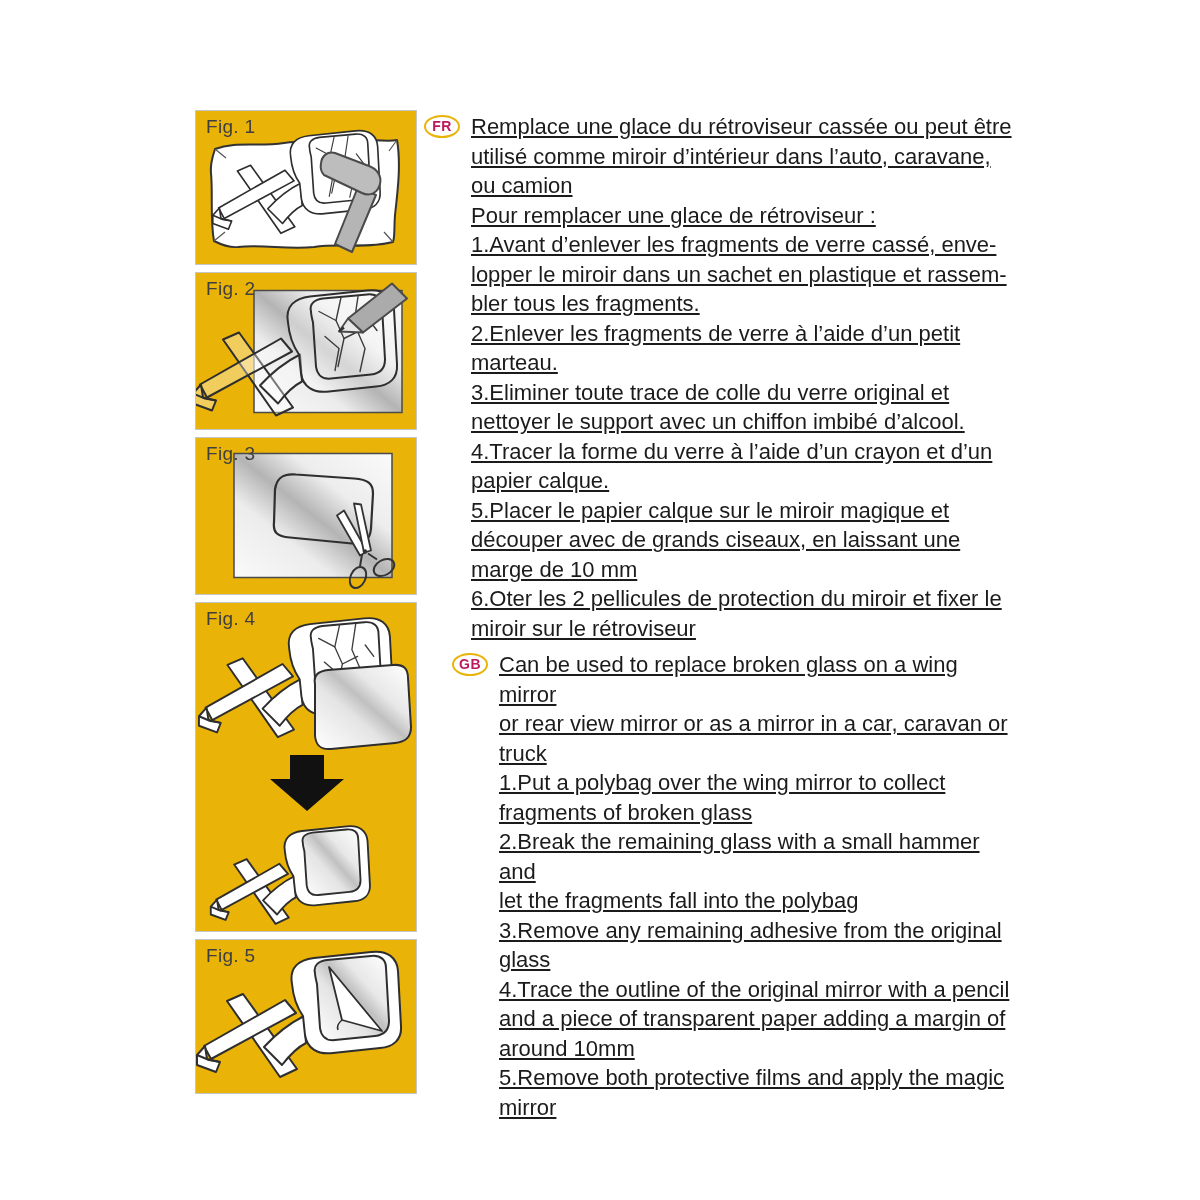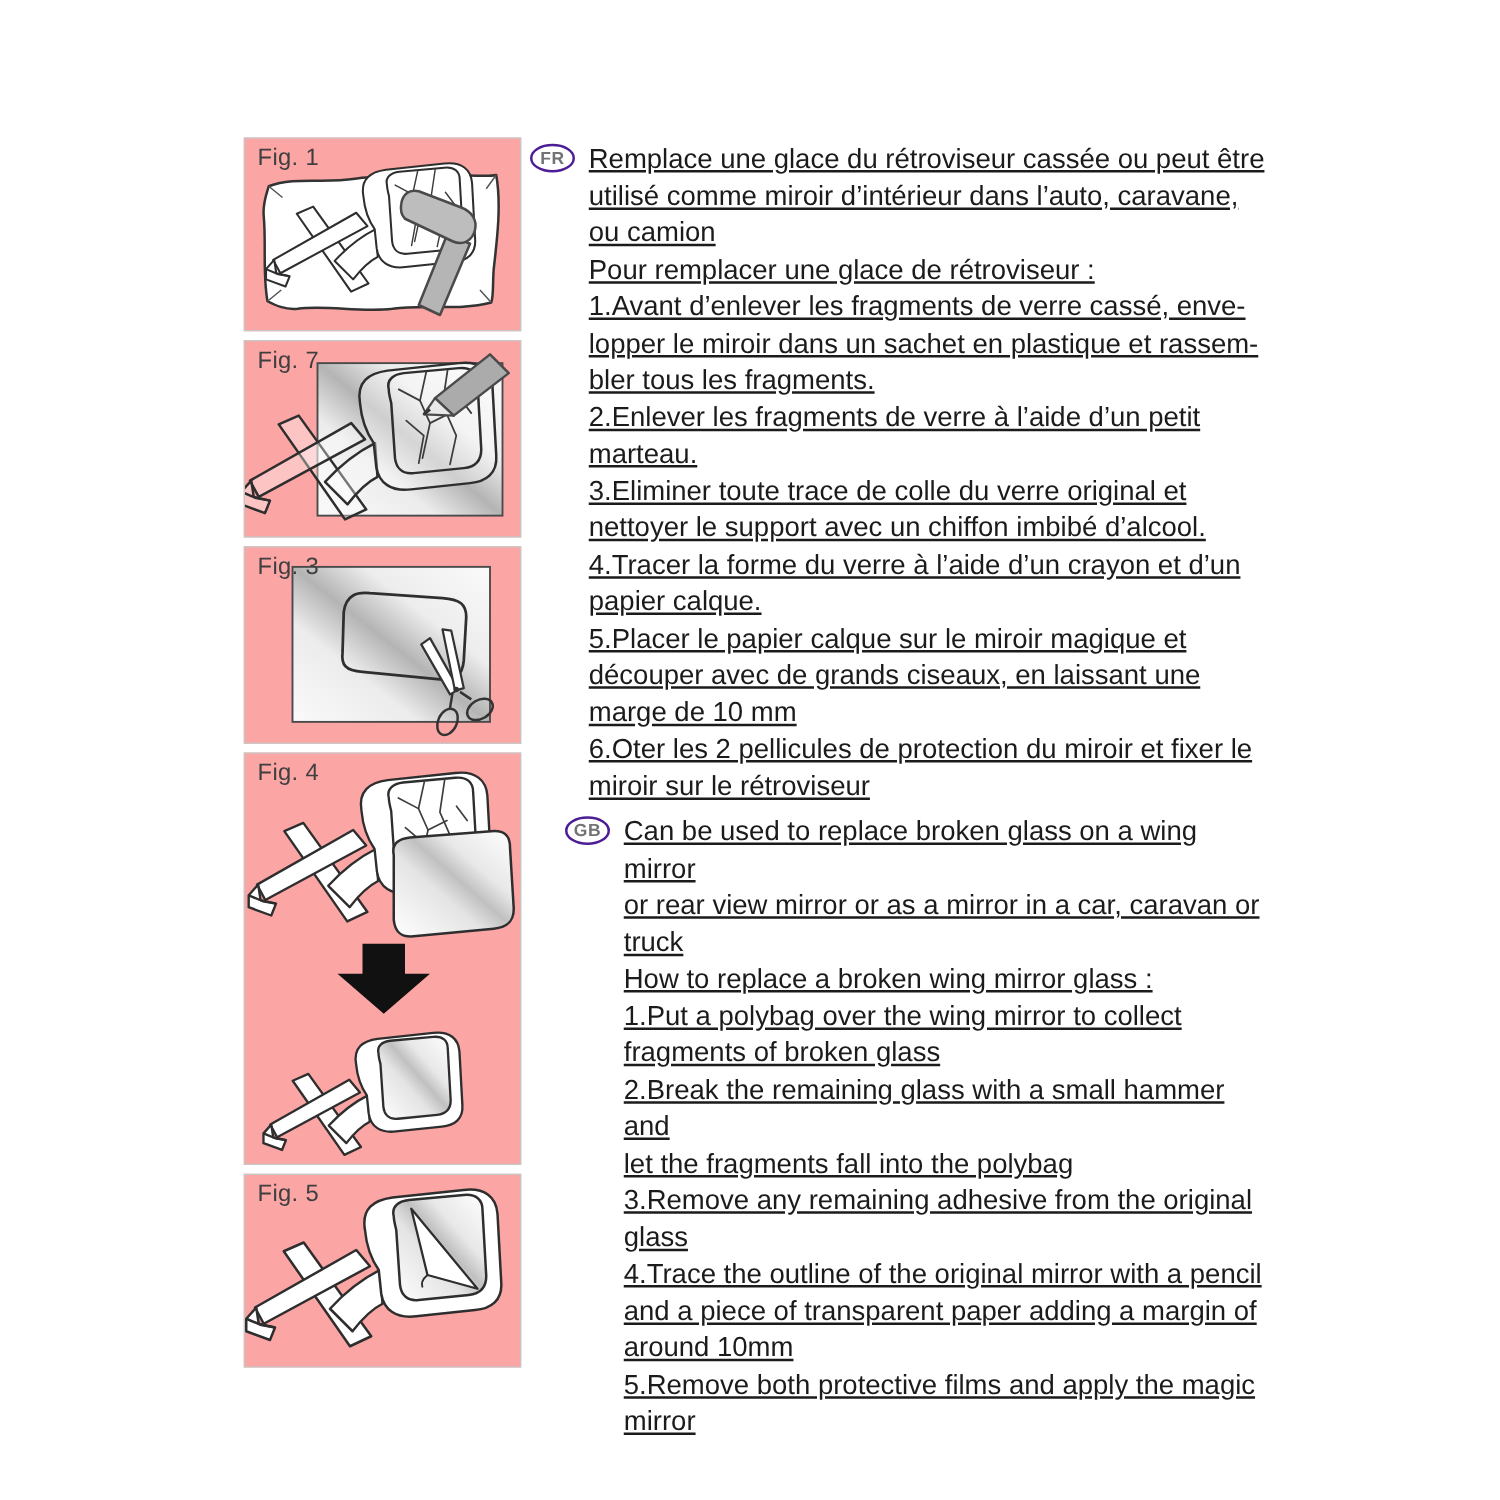--- a/index.html
+++ b/index.html
@@ -10,40 +10,40 @@
     font-family:"Liberation Sans","DejaVu Sans",sans-serif; color:#1c1c1c;
     overflow:hidden;
   }
   
   .figures-column {
     position:absolute; left:195px; top:110px; width:222px;
     display:flex; flex-direction:column; gap:7px;
   }
   .figpanel {
     margin:0; position:relative; box-sizing:border-box;
-    border:1px solid #c6c6c6; background:#fca5a5;text-align:right;
+    border:1px solid #c6c6c6; background:#eab308;text-align:right;
   }
   .h155 { height:155px; } .h158 { height:158px; } .h330 { height:330px; }
   .figpanel svg { position:absolute; left:0; top:0; width:100%; height:100%; }
   .figlabel {
     position:absolute; top:5px; left:10px; z-index:2;
     font-size:19px; color:#3f3f3f; letter-spacing:0.3px;
   }
   
   .text-column {
     position:absolute; left:424px; top:112px; width:592px;
     font-size:22px; line-height:29.5px; color:#1b1b1b;
   }
   .lang-section { display:flex; align-items:flex-start; gap:11px; }
   .lang-section + .lang-section { margin-top:7px;margin-left:28px; }
   .lang-badge {
     flex:0 0 auto; margin-top:3px; width:36px; height:23px;
-    border:2px solid #4c1d95; border-radius:50%;
+    border:2px solid #eab308; border-radius:50%;
     display:flex; align-items:center; justify-content:center;
-    font-size:14px; font-weight:bold; letter-spacing:0.5px; color:#737373;
+    font-size:14px; font-weight:bold; letter-spacing:0.5px; color:#be185d;
     box-sizing:border-box;
   }
   .paragraphs { flex:1;text-decoration:underline; }
   .paragraphs p { margin:0; white-space:pre-line; }
   .defs-holder { position:absolute; width:0; height:0; overflow:hidden; }
 </style>
 </head>
 <body>
 
 <div class="page">
@@ -97,21 +97,21 @@
           <use href="#cracks" fill="none" stroke="#3c3c3c" stroke-width="1.4" stroke-linecap="round"></use>
         </g>
         <g>
           <path d="M162,76 L180,84 L156,141 L139,133 Z" fill="#b5b5b5" stroke="#4a4a4a" stroke-width="2" stroke-linejoin="round"></path>
           <path d="M128,64 L166,82 C175,86 182,81 184,73 C186,65 181,58 173,55 L139,42 C131,40 126,45 125,52 C124,58 125,61 128,64 Z" fill="#bdbdbd" stroke="#4a4a4a" stroke-width="2" stroke-linejoin="round"></path>
         </g>
       </svg>
     </figure>
 
     <figure class="figpanel h158">
-      <span class="figlabel">Fig. 7</span>
+      <span class="figlabel">Fig. 2</span>
       <svg viewBox="0 0 220 153">
         <rect x="58" y="16" width="148" height="122" fill="url(#gradSheet)" stroke="#4a4a4a" stroke-width="1.5"></rect>
         <g transform="translate(-4,4)">
           <use href="#housing" fill="rgba(255,255,255,0.35)" stroke="#2e2e2e" stroke-width="2" stroke-linejoin="round"></use>
           <use href="#glass-pane" fill="rgba(255,255,255,0.15)" stroke="#2e2e2e" stroke-width="2"></use>
           <use href="#cracks" fill="none" stroke="#3c3c3c" stroke-width="1.4" stroke-linecap="round"></use>
         </g>
         <g>
           <path d="M152,44 L196,9 L211,24 L167,58 Z" fill="#ababab" stroke="#4a4a4a" stroke-width="2" stroke-linejoin="round"></path>
           <path d="M152,44 L167,58 L143,57 Z" fill="#e8e8e8" stroke="#4a4a4a" stroke-width="1.8" stroke-linejoin="round"></path>
@@ -192,21 +192,20 @@
 miroir sur le rétroviseur</p>
       </div>
     </section>
 
     <section class="lang-section">
       <span class="lang-badge">GB</span>
       <div class="paragraphs">
         <p>Can be used to replace broken glass on a wing mirror
 or rear view mirror or as a mirror in a car, caravan or
 truck</p>
-        <p>How to replace a broken wing mirror glass :</p>
         <p>1.Put a polybag over the wing mirror to collect
 fragments of broken glass</p>
         <p>2.Break the remaining glass with a small hammer and
 let the fragments fall into the polybag</p>
         <p>3.Remove any remaining adhesive from the original
 glass</p>
         <p>4.Trace the outline of the original mirror with a pencil
 and a piece of transparent paper adding a margin of
 around 10mm</p>
         <p>5.Remove both protective films and apply the magic

